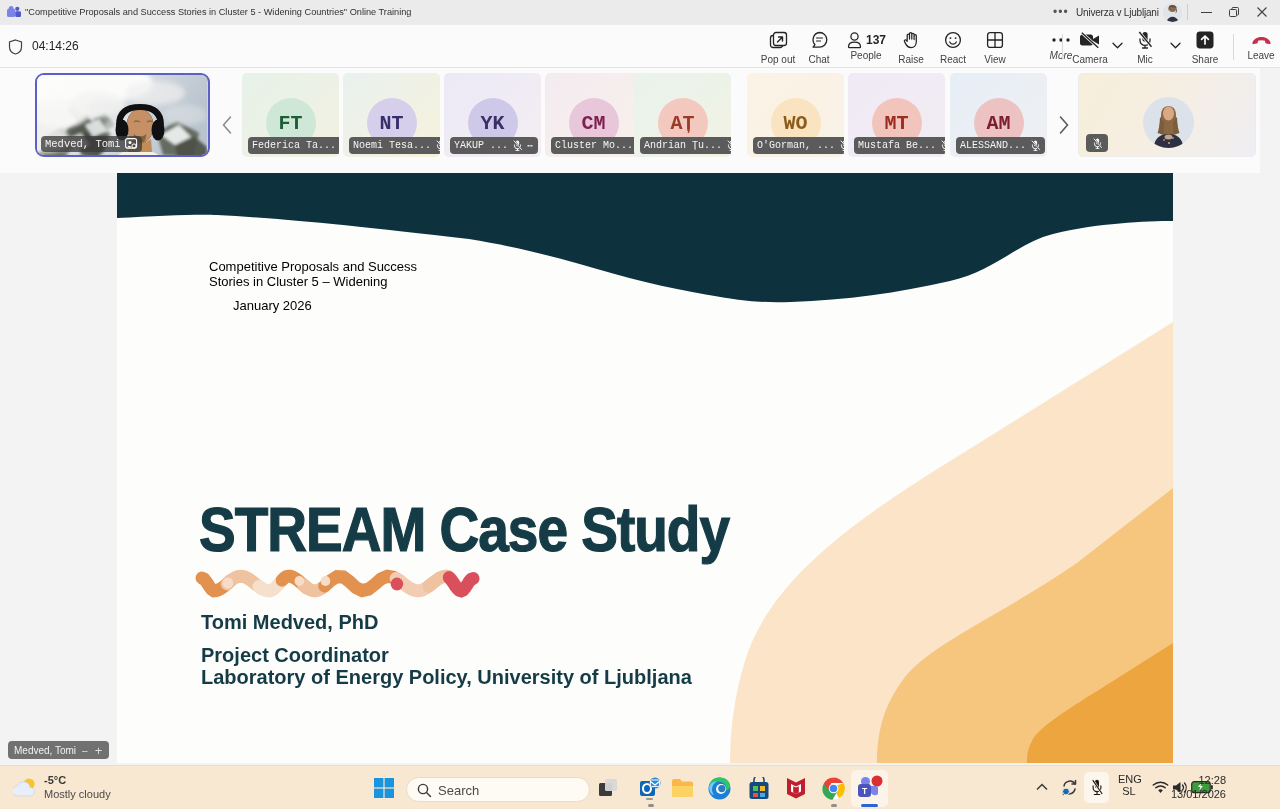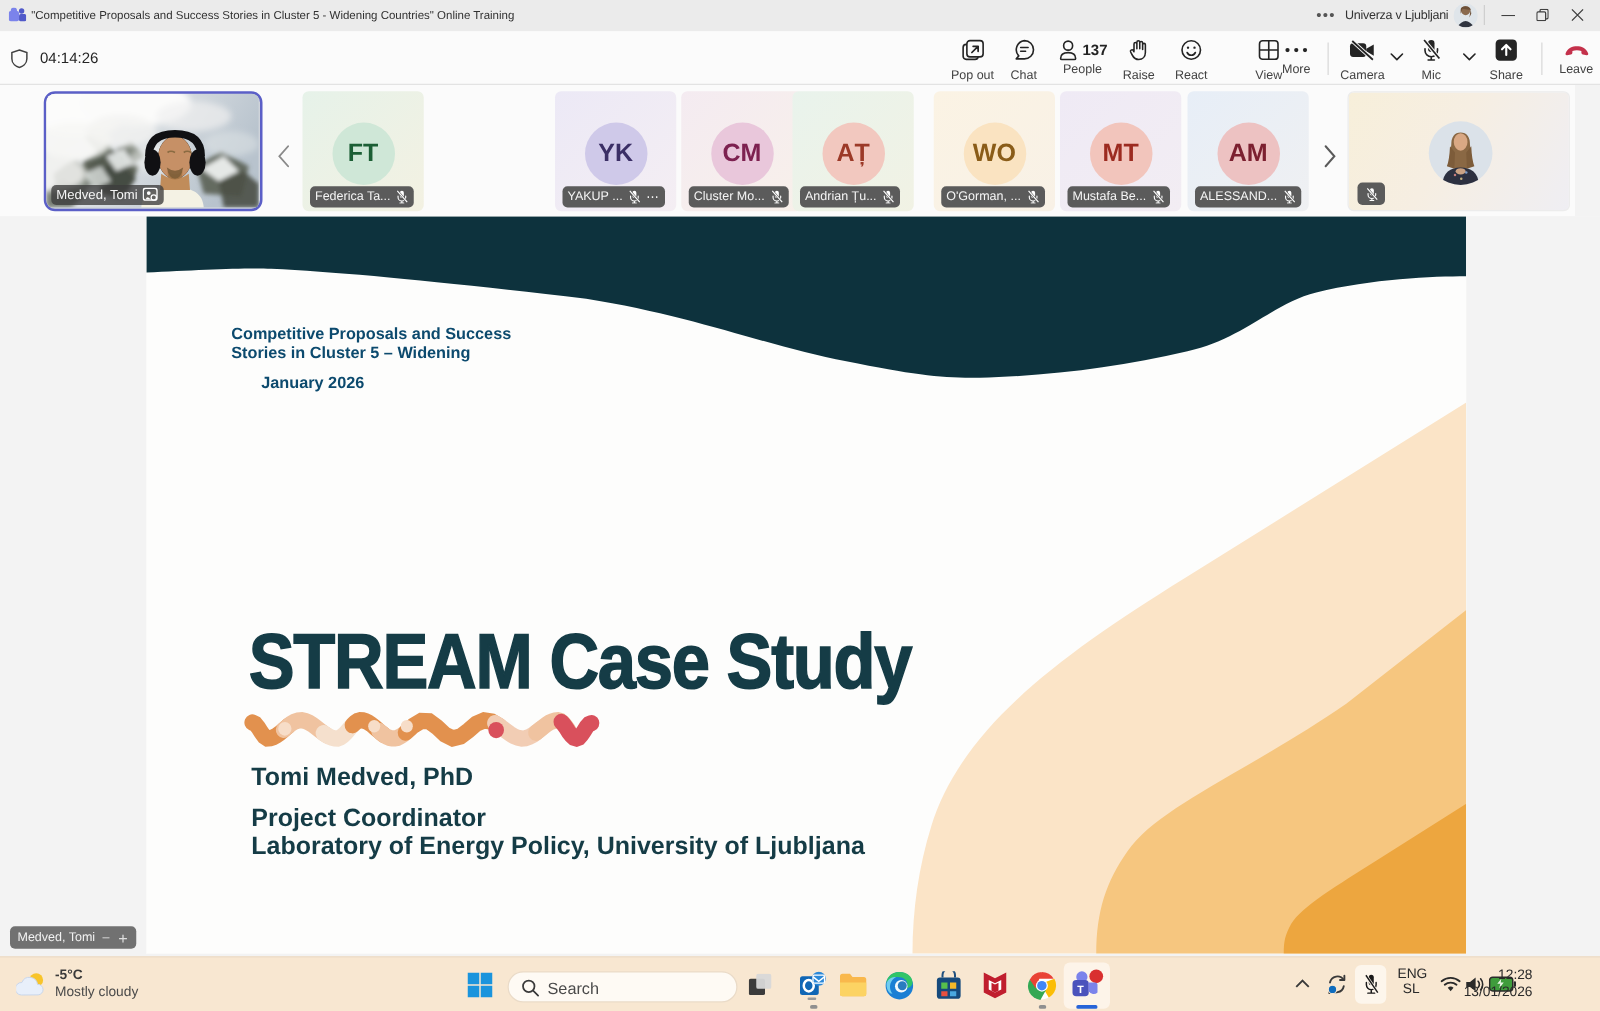--- a/index.html
+++ b/index.html
@@ -12,31 +12,31 @@
 #titlebar .title { position:absolute; left:25px; top:7px; font-size:9.2px; color:#323232; }
 
 
 #toolbar { left:0; top:25px; width:1280px; height:43px; background:#fbfbfb; border-bottom:1px solid #e3e3e3; }
 .tbtn { position:absolute; top:6px; text-align:center; color:#242424; }
 .tbtn .lbl { font-size:10px; color:#424242; margin-top:1px; }
 .tdiv { position:absolute; top:9px; width:1px; height:26px; background:#d9d9d9; }
 
 
 #strip { left:0; top:68px; width:1280px; height:105px; background:#fbfbfb; }
-.tile { position:absolute; top:5px; height:96px; border-radius:5px; overflow:hidden; }
+.tile { position:absolute; top:5px; height:84px; border-radius:5px; overflow:hidden;font-family:Liberation Mono, monospace; }
 .avtile { width:97px; }
 .circ { position:absolute; left:50%; top:25px; transform:translateX(-50%); width:50px; height:50px; border-radius:50%; display:flex; align-items:center; justify-content:center; font-weight:bold; font-size:20px; }
 .npill { position:absolute; left:6px; bottom:3px; height:17px; background:#5b5b5b; color:#f5f5f5; border-radius:4px; font-size:10px; display:flex; align-items:center; padding:0 4px; white-space:nowrap; }
 .npill svg { margin-left:4px; }
 
 
 #stage { left:0; top:173px; width:1280px; height:592px; background:#f3f3f3; }
 #slide { position:absolute; left:117px; top:0; width:1056px; height:590px; background:#fdfdfc; overflow:hidden; }
 
-.sl-orange { position:absolute; left:68px; top:86px; color:#0c4a6e; font-weight:bold; font-size:13px; line-height:15px; }
+.sl-orange { position:absolute; left:92px; top:86px; color:#000000; font-weight:normal; font-size:13px; line-height:15px; }
 .sl-title { position:absolute; left:82px; top:320px; color:#153c46; font-weight:bold; font-size:55px; letter-spacing:-1px; transform:scaleY(1.13); transform-origin:0 0; -webkit-text-stroke:1.1px #153c46; }
 .sl-name { position:absolute; left:84px; top:437.5px; color:#153c46; font-weight:bold; font-size:20px; }
 .sl-role { position:absolute; left:84px; top:470.5px; color:#153c46; font-weight:bold; font-size:20px; line-height:22px; }
 
 #zoompill { position:absolute; left:8px; top:568px; width:101px; height:18px; background:#717171; border-radius:4px; color:#f2f2f2; font-size:10px; display:flex; align-items:center; padding:0 6px; white-space:nowrap; }
 
 
 #taskbar { left:0; top:765px; width:1280px; height:44px; background:#f8e7d1; border-top:1px solid #ecdcc8; }
 </style>
 </head>
@@ -112,28 +112,28 @@
   </div>
   <div class="tbtn" style="left:932px;width:42px;text-align:center;">
     <svg width="18" height="18" viewBox="0 0 18 18">
         <circle cx="9" cy="9" r="7.4" fill="none" stroke="#242424" stroke-width="1.3"></circle>
         <circle cx="6.4" cy="7.1" r="0.95" fill="#242424"></circle>
         <circle cx="11.6" cy="7.1" r="0.95" fill="#242424"></circle>
         <path d="M5.7 11 c0.8 1.5 2 2.2 3.3 2.2 s2.5-0.7 3.3-2.2" fill="none" stroke="#242424" stroke-width="1.3" stroke-linecap="round"></path>
       </svg>
     <div class="lbl">React</div>
   </div>
-  <div class="tbtn" style="left:994px;width:42px;">
+  <div class="tbtn" style="left:974px;width:42px;">
     <svg width="18" height="18" viewBox="0 0 18 18">
         <rect x="1.6" y="1.6" width="14.8" height="14.8" rx="2.5" fill="none" stroke="#242424" stroke-width="1.3"></rect>
         <path d="M9 1.6 V16.4 M1.6 9 H16.4" stroke="#242424" stroke-width="1.3"></path>
       </svg>
     <div class="lbl">View</div>
   </div>
-  <div class="tbtn" style="left:1016px;width:42px;">
+  <div class="tbtn" style="left:1040px;width:42px;font-style:italic;">
     <div style="height:18px;display:flex;align-items:center;justify-content:center;">
         <svg width="18" height="4" viewBox="0 0 18 4">
           <circle cx="2" cy="2" r="1.7" fill="#242424"></circle>
           <circle cx="9" cy="2" r="1.7" fill="#242424"></circle>
           <circle cx="16" cy="2" r="1.7" fill="#242424"></circle>
         </svg>
       </div>
     <div class="lbl">More</div>
   </div>
   <div class="tdiv" style="left:1062px;"></div>
@@ -256,20 +256,29 @@
 
   <div class="tile avtile" style="left:242px;background:linear-gradient(135deg,#e6f2e9,#f3f1e2);">
     <div class="circ" style="background:#cfe7d7;color:#1c5f35;">FT</div>
     <div class="npill">Federica Ta...<svg width="11" height="11" viewBox="0 0 18 18">
           <rect x="6.4" y="1" width="5.2" height="9.5" rx="2.6" fill="#fff"></rect>
           <path d="M4 8 v1.4 a5 5 0 0 0 10 0 V8 M9 14.5 V17 M6.5 17 h5" fill="none" stroke="#fff" stroke-width="1.5" stroke-linecap="round"></path>
           <path d="M2.6 0.6 L15.6 15.8" stroke="#5b5b5b" stroke-width="3"></path>
           <path d="M3 1 L16 16" stroke="#fff" stroke-width="1.5"></path>
         </svg></div>
   </div>
+  <div class="tile avtile" style="left:343px;background:linear-gradient(135deg,#e9f1ef,#f6f2db);">
+    <div class="circ" style="background:#d5cfec;color:#35306b;">NT</div>
+    <div class="npill">Noemi Tesa...<svg width="11" height="11" viewBox="0 0 18 18">
+          <rect x="6.4" y="1" width="5.2" height="9.5" rx="2.6" fill="#fff"></rect>
+          <path d="M4 8 v1.4 a5 5 0 0 0 10 0 V8 M9 14.5 V17 M6.5 17 h5" fill="none" stroke="#fff" stroke-width="1.5" stroke-linecap="round"></path>
+          <path d="M2.6 0.6 L15.6 15.8" stroke="#5b5b5b" stroke-width="3"></path>
+          <path d="M3 1 L16 16" stroke="#fff" stroke-width="1.5"></path>
+        </svg></div>
+  </div>
   <div class="tile avtile" style="left:444px;background:linear-gradient(135deg,#ece9f6,#f4eef3);">
     <div class="circ" style="background:#cfc9e9;color:#3b2f66;">YK</div>
     <div class="npill">YAKUP ...<svg width="11" height="11" viewBox="0 0 18 18">
           <rect x="6.4" y="1" width="5.2" height="9.5" rx="2.6" fill="#fff"></rect>
           <path d="M4 8 v1.4 a5 5 0 0 0 10 0 V8 M9 14.5 V17 M6.5 17 h5" fill="none" stroke="#fff" stroke-width="1.5" stroke-linecap="round"></path>
           <path d="M2.6 0.6 L15.6 15.8" stroke="#5b5b5b" stroke-width="3"></path>
           <path d="M3 1 L16 16" stroke="#fff" stroke-width="1.5"></path>
         </svg><span style="margin-left:4px;letter-spacing:1px;">⋯</span></div>
   </div>
   <div class="tile avtile" style="left:545px;background:linear-gradient(135deg,#f4ebf1,#f8f0ea);">

